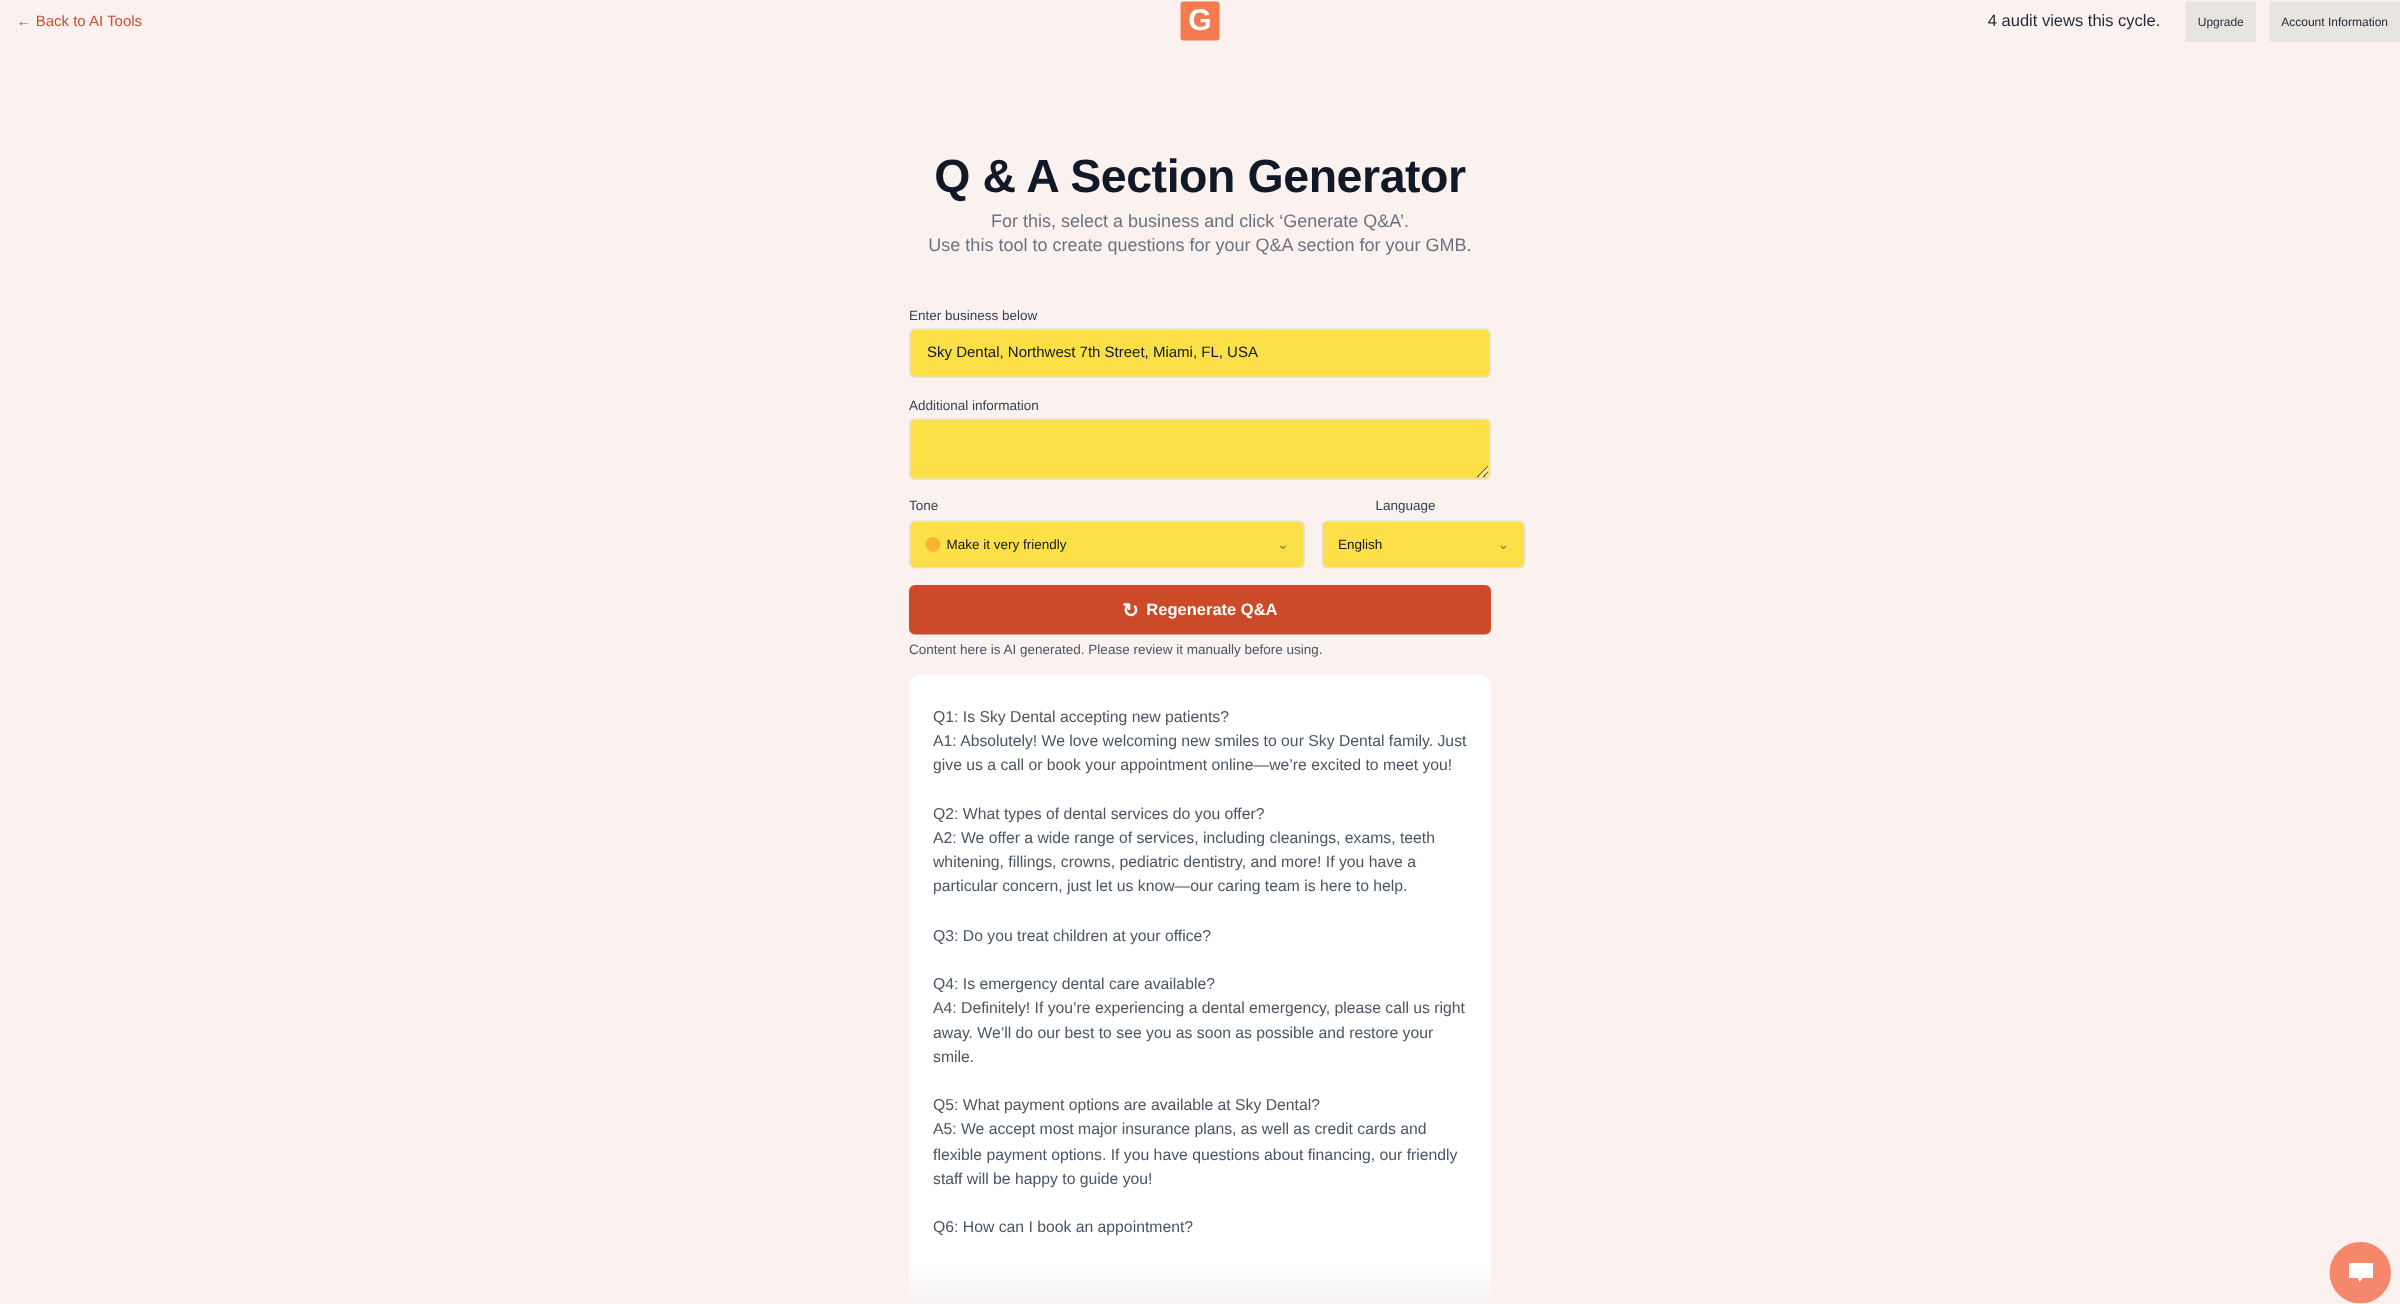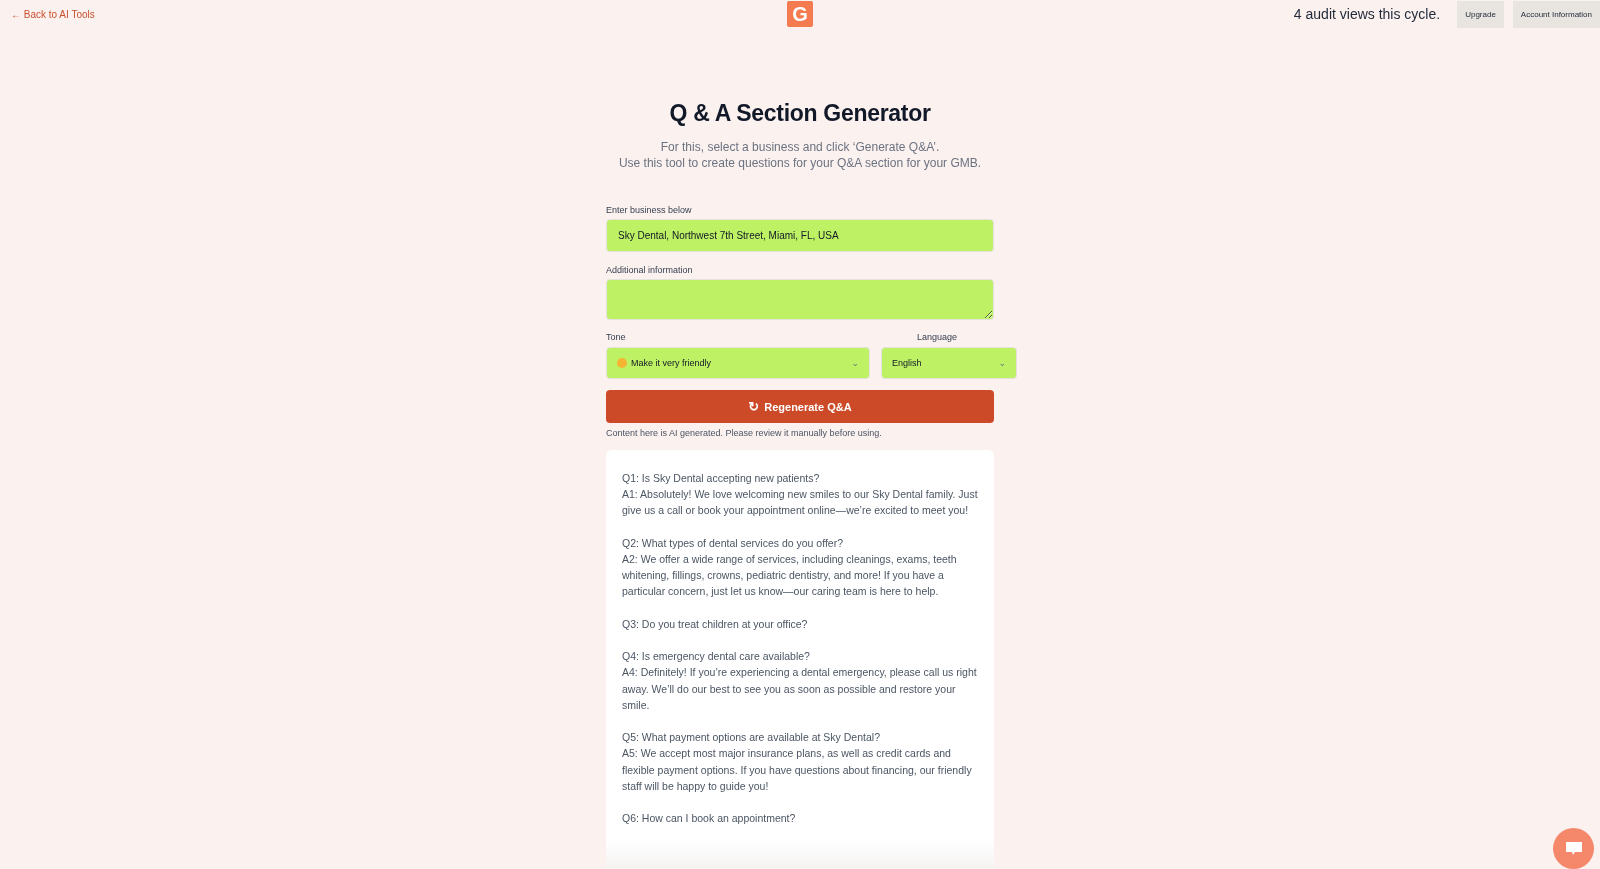--- a/index.html
+++ b/index.html
@@ -14,38 +14,38 @@
   .back-link {
     position: absolute; left: 11px; top: 9px;
     font-size: 10px; color: #c8502f; text-decoration: none; cursor: pointer;
   }
   .logo {
     position: absolute; left: 787px; top: 1px; width: 26px; height: 26px;
     background: #f47a4f; border-radius: 2px; color: #fff;
     font-size: 20px; font-weight: bold; display: flex; align-items: center; justify-content: center;
   }
   .top-right { position: absolute; right: 0; top: 0; display: flex; align-items: center; height: 28px; }
-  .audit-text { font-size: 14px; color: #1f2937; margin-right: 8px; text-align: right; }
+  .audit-text { font-size: 11px; color: #1f2937; margin-right: 8px; text-align: right; }
   .top-btn {
     background: #e8e4df; border: none; font-size: 8px; color: #1f2937;
     height: 27px; padding: 0 8px; margin-left: 9px; cursor: pointer;
     font-family: "Liberation Sans", sans-serif;
   }
   .container { position: absolute; left: 606px; top: 0; width: 388px; }
   .title {
     position: absolute; top: 100px; left: -40px; width: 468px; text-align: center;
-    font-size: 23px; font-weight: bold; color: #111827; letter-spacing: -0.3px;
+    font-size: 31px; font-weight: bold; color: #111827; letter-spacing: -0.3px;
   }
   .subtitle {
     position: absolute; top: 139px; left: -40px; width: 468px; text-align: center;
     font-size: 12px; color: #6b7280; line-height: 16px;
   }
   .label { position: absolute; font-size: 9px; color: #374151; }
   .field {
-    position: absolute; background: #bef264; border: 1px solid #e5e1dd; border-radius: 4px;
+    position: absolute; background: #fde047; border: 1px solid #e5e1dd; border-radius: 4px;
     font-size: 10px; color: #111827;
   }
   .business-input {
     left: 0; top: 219px; width: 388px; height: 33px; padding: 0 11px; outline: none;
     font-family: "Liberation Sans", sans-serif;
   }
   .info-textarea {
     left: 0; top: 279px; width: 388px; height: 41px; resize: vertical; outline: none; padding: 6px 10px;
     font-family: "Liberation Sans", sans-serif;
   }

